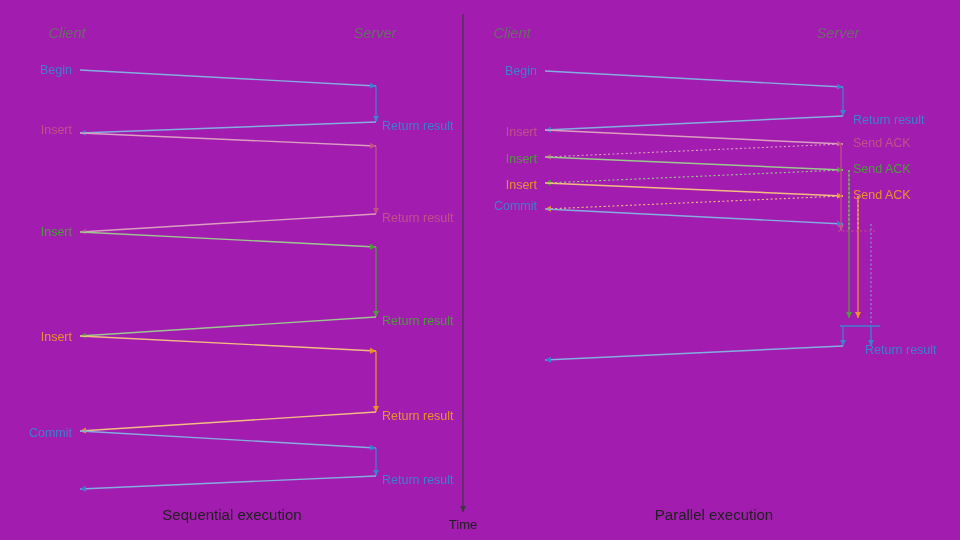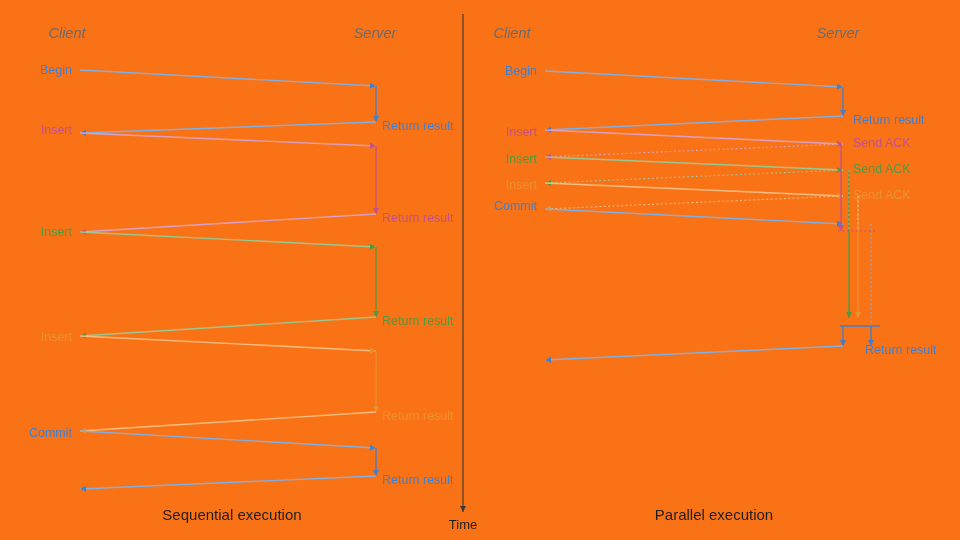--- a/index.html
+++ b/index.html
@@ -10,21 +10,21 @@
   body {
     width: 960px;
     height: 540px;
     overflow: hidden;
     font-family: "Liberation Sans", sans-serif;
   }
   #stage {
     position: relative;
     width: 960px;
     height: 540px;
-    background: #f97316;
+    background: #a21caf;
   }
   svg#diagram {
     position: absolute;
     left: 0;
     top: 0;
     width: 960px;
     height: 540px;
   }
   .lane-header {
     font-style: italic;

